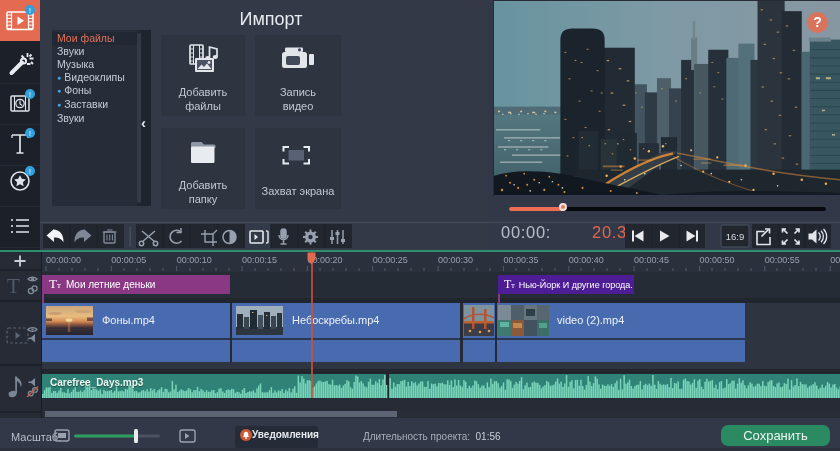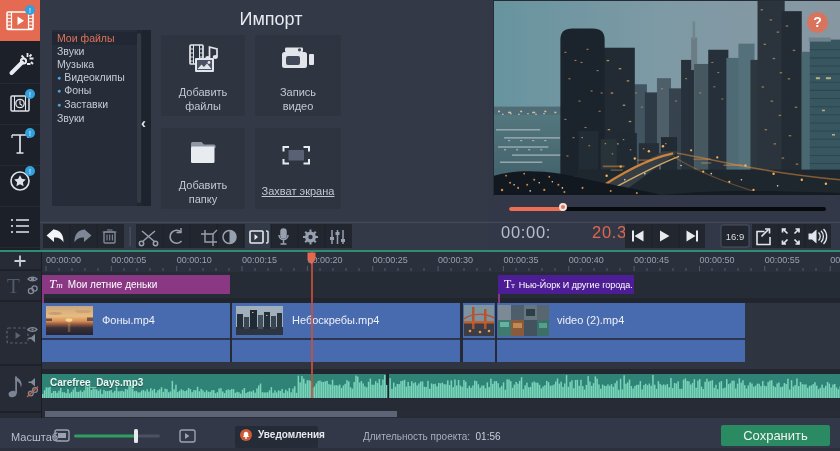--- a/index.html
+++ b/index.html
@@ -125,21 +125,21 @@
     </g>
 
     <g>
       <rect x="127.5" y="115" width="15.5" height="10.5" rx="0.5" fill="#596275"></rect>
       <path d="M122.5 116.5v-4.5h5.5 M142.5 112h5.5v4.5 M122.5 124v4.5h5.5 M148 124v4.5h-5.5" fill="none" stroke="#e8ebef" stroke-width="2"></path>
     </g>
   </svg>
   <div class="abs" style="left:161px;top:85px;width:84px;height:30px;color:#c3c9d3;font-size:11px;line-height:14px;text-align:center;">Добавить<br>файлы</div>
   <div class="abs" style="left:255px;top:85px;width:86px;height:30px;color:#c3c9d3;font-size:11px;line-height:14px;text-align:center;">Запись<br>видео</div>
   <div class="abs" style="left:161px;top:178px;width:84px;height:30px;color:#c3c9d3;font-size:11px;line-height:14px;text-align:center;">Добавить<br>папку</div>
-  <div class="abs" style="left:255px;top:184px;width:86px;height:16px;color:#c3c9d3;font-size:11px;line-height:14px;text-align:center;text-decoration:underline;">Захват экрана</div>
+  <div class="abs" style="left:255px;top:184px;width:86px;height:16px;color:#c3c9d3;font-size:11px;line-height:14px;text-align:center;">Захват экрана</div>
 
   <div class="abs" style="left:40px;top:218px;width:448px;height:32px;background:#333947;"></div>
   <svg class="abs" style="left:40px;top:218px;" width="448" height="32" viewBox="0 0 448 32">
 
     <rect x="0" y="3.6" width="448" height="1.6" fill="#424858"></rect>
     <g fill="#22262f">
       <rect x="3" y="6" width="81" height="24"></rect>
       <rect x="96" y="6" width="216" height="24"></rect>
     </g>
     <rect x="204" y="6" width="27" height="24" fill="#323947"></rect>
@@ -585,21 +585,21 @@
       <circle cx="30.8" cy="141.5" r="2.4" stroke="#828b9a" stroke-width="1.3"></circle>
       <circle cx="35" cy="138" r="2.4" stroke="#828b9a" stroke-width="1.3"></circle>
       <path d="M27 145l11-10.5" stroke="#c05a48" stroke-width="1.5"></path>
     </g>
     <path d="M0 160h41" stroke="#14181f" stroke-width="1"></path>
   </svg>
 
   <div class="abs" style="left:42px;top:272px;width:798px;height:25.5px;background:#262c36;"></div>
   <div class="abs" style="left:42px;top:297.5px;width:798px;height:5px;background:#20252e;"></div>
 
-  <div class="abs" style="left:42px;top:275px;width:188px;height:18.5px;background:#8a3884;color:#fff;font-size:10px;line-height:18.5px;white-space:nowrap;overflow:hidden;"><span style="font-family:'Liberation Serif',serif;font-size:13px;padding:0 5px 0 7px;font-style:italic;">T<span style="font-size:9px;">т</span></span>Мои летние деньки</div>
+  <div class="abs" style="left:42px;top:275px;width:188px;height:18.5px;background:#8a3884;color:#fff;font-size:10px;line-height:18.5px;white-space:nowrap;overflow:hidden;"><span style="font-family:'Liberation Serif',serif;font-size:13px;padding:0 5px 0 7px;">T<span style="font-size:9px;">т</span></span>Мои летние деньки</div>
   <div class="abs" style="left:42px;top:293px;width:2px;height:11px;background:#8a3884;"></div>
   <div class="abs" style="left:498px;top:293px;width:2px;height:11px;background:#8a3884;"></div>
   <div class="abs" style="left:498px;top:275px;width:136px;height:18.5px;background:#4c1d95;color:#fff;font-size:9px;line-height:18.5px;white-space:nowrap;overflow:hidden;"><span style="font-family:'Liberation Serif',serif;font-size:12px;padding:0 4px 0 6px;">T<span style="font-size:8px;">т</span></span>Нью-Йорк И другие города.</div>
 
   <div class="abs" style="left:42px;top:302.5px;width:798px;height:66px;background:#2e3440;"></div>
   <div class="abs" style="left:42px;top:368.5px;width:798px;height:5.5px;background:#22272f;"></div>
 
   <div class="abs" style="left:42px;top:303px;width:188px;height:34.5px;background:#486bb0;"></div>
   <div class="abs" style="left:42px;top:340px;width:188px;height:22px;background:#486bb0;"></div>
   <svg class="abs" style="left:46px;top:306px;" width="47" height="29" viewBox="0 0 47 29">
@@ -1145,23 +1145,23 @@
   <div class="abs" style="left:11px;top:431px;color:#b9bfca;font-size:11px;">Масштаб:</div>
   <svg class="abs" style="left:52px;top:424px;" width="150" height="24" viewBox="0 0 150 24">
     <rect x="3" y="6" width="14" height="11" rx="2" fill="none" stroke="#9aa2b0" stroke-width="1.4"></rect>
     <rect x="6" y="9" width="8" height="5" fill="#9aa2b0"></rect>
     <rect x="22" y="10.5" width="61" height="3" rx="1.5" fill="#2f9e63"></rect>
     <rect x="83" y="10.5" width="25" height="3" rx="1.5" fill="#4a5160"></rect>
     <rect x="82" y="5" width="4" height="14" rx="1.5" fill="#e8eaee"></rect>
     <rect x="128" y="6" width="15" height="12" rx="2" fill="none" stroke="#9aa2b0" stroke-width="1.4"></rect>
     <path d="M133 9l4.5 3-4.5 3z" fill="#9aa2b0"></path>
   </svg>
-  <div class="abs" style="left:235px;top:426px;width:83px;height:22px;background:#262c37;border-radius:2px;color:#e6e9ee;font-size:10px;font-weight:bold;line-height:18.5px;padding-left:23px;white-space:nowrap;">Уведомления</div>
+  <div class="abs" style="left:235px;top:426px;width:83px;height:22px;background:#262c37;border-radius:2px;color:#e6e9ee;font-size:10px;font-weight:bold;line-height:18.5px;padding-left:17px;white-space:nowrap;">Уведомления</div>
   <div class="abs" style="left:240px;top:429px;width:12px;height:12px;border-radius:50%;background:#cd5a36;"></div>
   <svg class="abs" style="left:240px;top:429px;" width="12" height="12" viewBox="0 0 16 16">
     <path d="M8 3.5c-2 0-3 1.5-3 3v2.5l-1 1.5h8l-1-1.5V6.5c0-1.5-1-3-3-3z" fill="#fff"></path>
     <circle cx="8" cy="12" r="1.2" fill="#fff"></circle>
   </svg>
   <div class="abs" style="left:363px;top:431px;color:#a8aeba;font-size:10px;">Длительность проекта:&nbsp; <span style="color:#c9cfda;">01:56</span></div>
   <div class="abs" style="left:0;top:448px;width:840px;height:3px;background:#2b303c;"></div>
-  <div class="abs" style="left:721px;top:425px;width:109px;height:21px;background:#2a8a62;border-radius:2px;color:#eef5f1;font-size:13px;line-height:21px;text-align:center;">Сохранить</div>
+  <div class="abs" style="left:721px;top:425px;width:109px;height:21px;background:#2a8a62;border-radius:7px;color:#eef5f1;font-size:13px;line-height:21px;text-align:center;">Сохранить</div>
 
 </div>
 
 </body></html>

